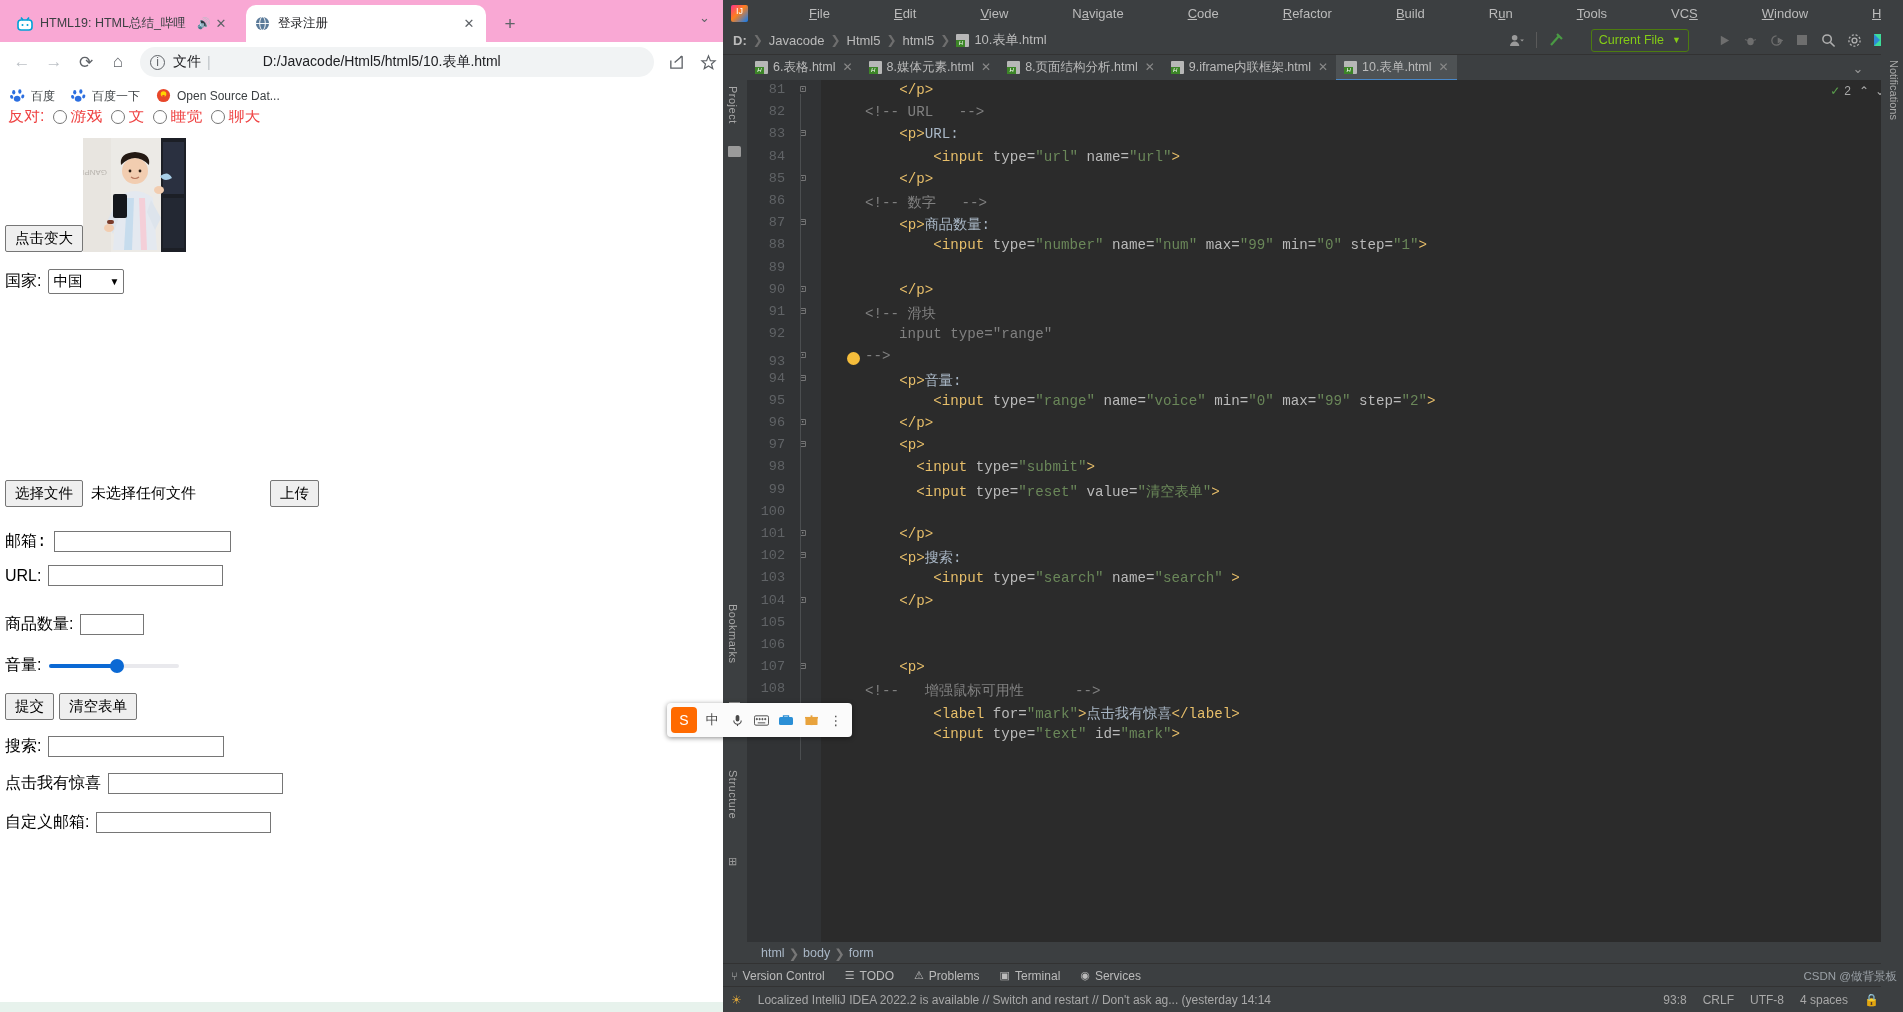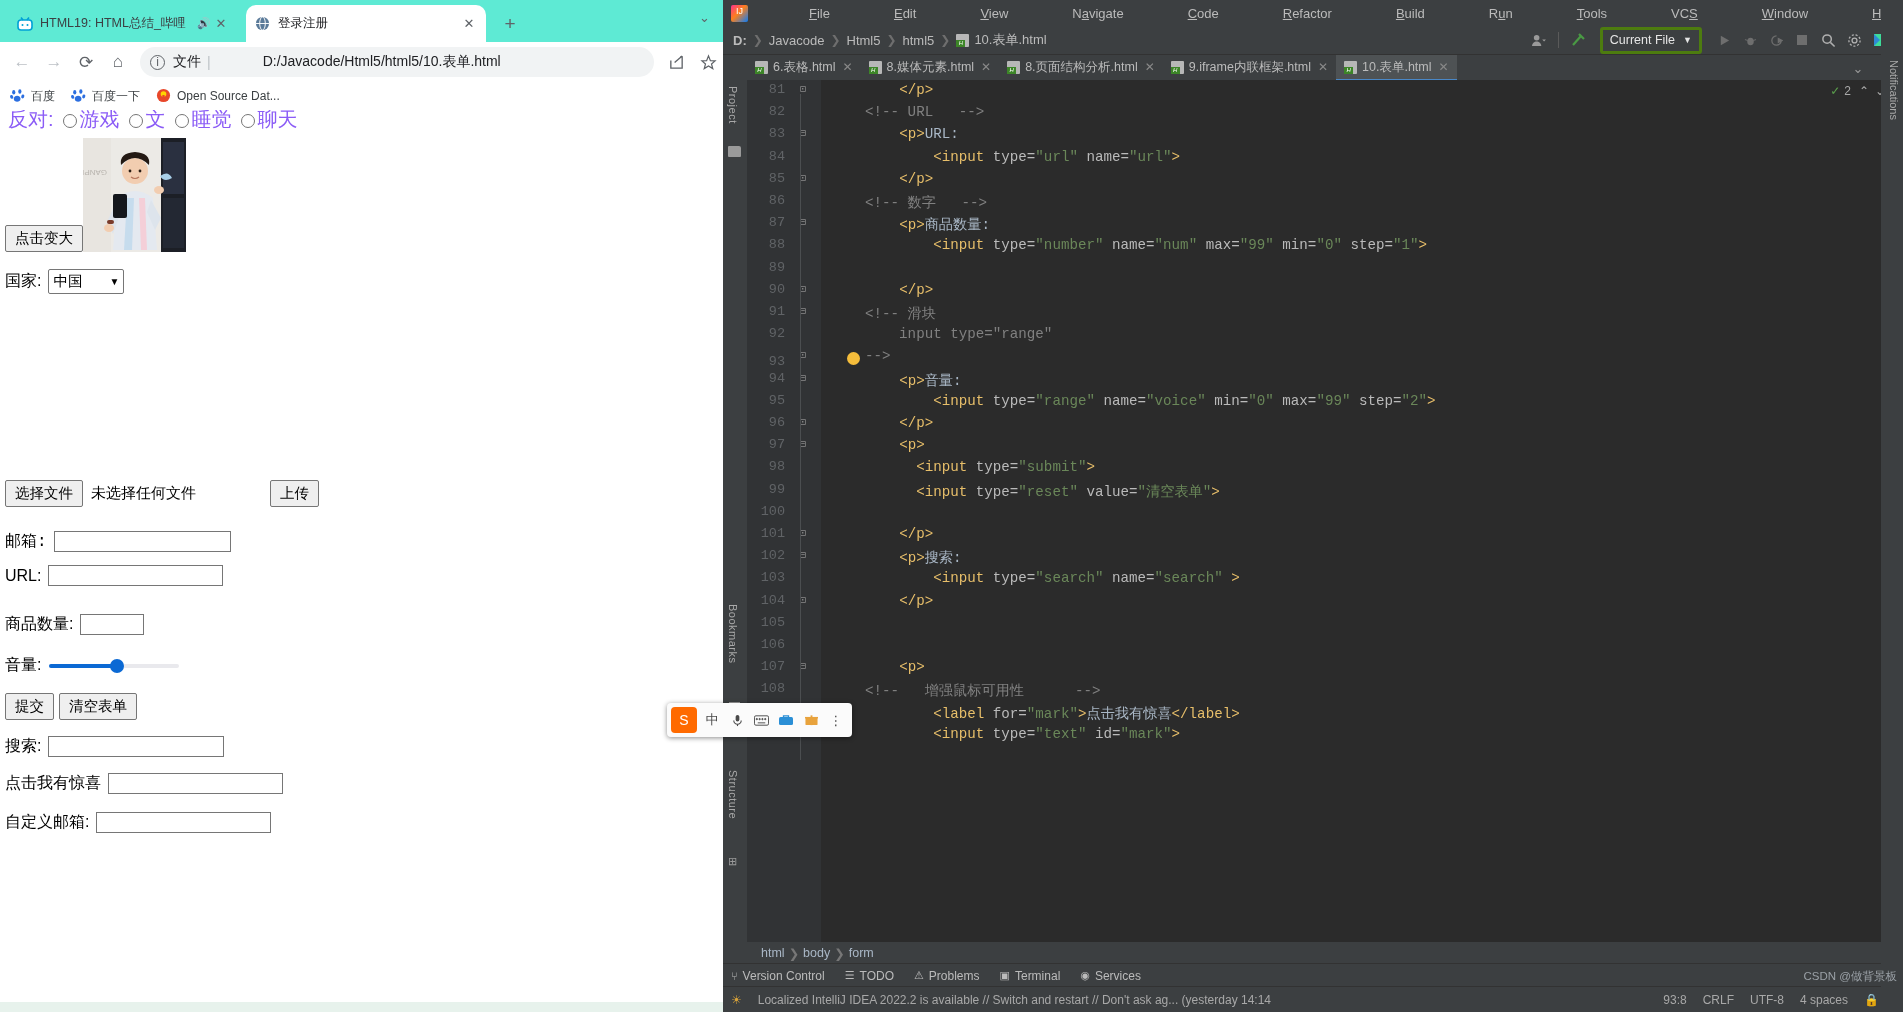--- a/index.html
+++ b/index.html
@@ -3,21 +3,21 @@
 <meta charset="utf-8">
 <style>
   html,body{margin:0;padding:0;}
   body{
     width:1903px;height:1012px;overflow:hidden;position:relative;
     font-family:"Liberation Sans", sans-serif;
     background:#ffffff;
   }
   
   #chrome{position:absolute;left:0;top:0;width:730px;height:1012px;background:#fff;overflow:hidden;}
-  #chrome-tabstrip{height:42px;background:#5eead4;position:relative;}
+  #chrome-tabstrip{height:42px;background:#f9a8d4;position:relative;}
   .ctab{position:absolute;top:5px;height:37px;border-radius:10px 10px 0 0;display:flex;align-items:center;padding:0 8px;box-sizing:border-box;}
   .ctab.inactive{left:8px;width:230px;color:#3c4043;}
   .ctab.active{left:246px;width:240px;background:#fff;color:#202124;}
   .ctab-fav{width:17px;height:17px;flex:0 0 17px;margin-right:7px;display:flex;align-items:center;justify-content:center;}
   .ctab-title{font-size:12.5px;white-space:nowrap;overflow:hidden;flex:1;}
   .ctab-mute{width:15px;flex:0 0 15px;font-size:11px;color:#5f6368;text-align:center;}
   .ctab-x{width:18px;flex:0 0 18px;text-align:center;font-size:13px;color:#5f6368;cursor:pointer;}
   #newtab{position:absolute;left:497px;top:12px;width:26px;height:26px;text-align:center;
           font-size:19px;line-height:24px;color:#5f6368;cursor:pointer;}
   #tabstrip-chev{position:absolute;right:20px;top:10px;font-size:13px;color:#5f6368;}
@@ -31,21 +31,21 @@
              width:13px;height:13px;line-height:12px;text-align:center;flex:0 0 13px;}
   #omni-scheme{color:#202124;margin-right:6px;white-space:nowrap;}
   #omni-sep{color:#bdc1c6;margin-right:6px;}
   #omni-url{white-space:nowrap;overflow:hidden;padding-left:46px;}
   #chrome-bookmarks{height:28px;background:#fff;display:flex;align-items:center;padding:0 10px;
                     border-bottom:1px solid #e4e6e8;}
   .bm{display:flex;align-items:center;margin-right:16px;font-size:12px;color:#3c4043;cursor:pointer;white-space:nowrap;}
   .bm-ico{width:16px;height:16px;margin-right:5px;flex:0 0 16px;}
   #page{position:absolute;left:0;top:110px;width:730px;height:902px;background:#fff;overflow:hidden;
         font-size:16px;color:#000;}
-  #radio-row{position:absolute;left:8px;top:-4px;font-size:20px;white-space:nowrap;color:#8b5cf6;}
+  #radio-row{position:absolute;left:8px;top:-4px;font-size:16px;white-space:nowrap;color:#ef4444;}
   .rb{display:inline-block;width:12px;height:12px;border:1px solid #767676;border-radius:50%;
       vertical-align:middle;margin:0 3px 0 9px;background:#fff;}
   #photo{position:absolute;left:83px;top:28px;width:103px;height:114px;overflow:hidden;border:0;}
   #btn-bigger{position:absolute;left:5px;top:115px;}
   .winbtn{background:#efefef;border:1px solid #767676;border-radius:2px;font-size:14.5px;
           padding:3px 9px;color:#000;cursor:pointer;font-family:"Liberation Sans",sans-serif;}
   #country-row{position:absolute;left:5px;top:159px;display:flex;align-items:center;font-size:16px;}
   #country-sel{margin-left:7px;border:1px solid #767676;border-radius:2px;background:#fff;
                font-size:14.5px;padding:2px 4px;display:flex;align-items:center;min-width:66px;cursor:pointer;}
   #country-sel .caret{margin-left:auto;padding-left:10px;font-size:10px;}
@@ -88,22 +88,22 @@
   .crumb{font-size:13px;color:#bbbbbb;display:flex;align-items:center;white-space:nowrap;}
   .crumb.b{font-weight:bold;}
   .crumb-sep{color:#6e6e6e;margin:0 6px;font-size:12px;}
   .htmlicon{display:inline-block;width:13px;height:13px;margin-right:5px;position:relative;flex:0 0 13px;
             background:#b7b7b7;border-radius:1px;}
   .htmlicon::after{content:"H";position:absolute;left:0;bottom:0;width:9px;height:7px;background:#3c8527;
                    color:#fff;font-size:6px;line-height:7px;text-align:center;}
   #toolbar-right{margin-left:auto;display:flex;align-items:center;padding-right:10px;}
   .tbicon{width:26px;height:22px;display:flex;align-items:center;justify-content:center;
           font-size:13px;color:#9a9a9a;cursor:pointer;}
-  #runconf{border:3px solid #4d7c0f;border-radius:3px;height:21px;display:flex;align-items:center;
-           padding:0 7px;font-size:12.5px;color:#e5e5e5;margin:0 9px;cursor:pointer;white-space:nowrap;}
+  #runconf{border:1px solid #4d7c0f;border-radius:3px;height:21px;display:flex;align-items:center;
+           padding:0 7px;font-size:12.5px;color:#84cc16;margin:0 22px;cursor:pointer;white-space:nowrap;}
   #idea-tabs{height:26px;background:#3c3f41;display:flex;align-items:stretch;padding-left:24px;
              border-bottom:1px solid #2b2b2b;}
   .etab{display:flex;align-items:center;padding:0 8px;font-size:12.5px;color:#bbbbbb;cursor:pointer;
         white-space:nowrap;border-bottom:2px solid transparent;}
   .etab.sel{background:#4e5254;border-bottom:2px solid #4a88c7;}
   .etab-x{margin-left:7px;color:#8a8a8a;font-size:12px;}
   #tabs-right{margin-left:auto;display:flex;align-items:center;padding-right:6px;}
   #editor-wrap{position:absolute;left:0;top:80px;right:0;bottom:58px;display:flex;}
   #left-rail{width:24px;background:#3c3f41;position:relative;flex:0 0 24px;}
   .rail-lbl{position:absolute;left:4px;writing-mode:vertical-rl;font-size:11px;color:#a9a9a9;

